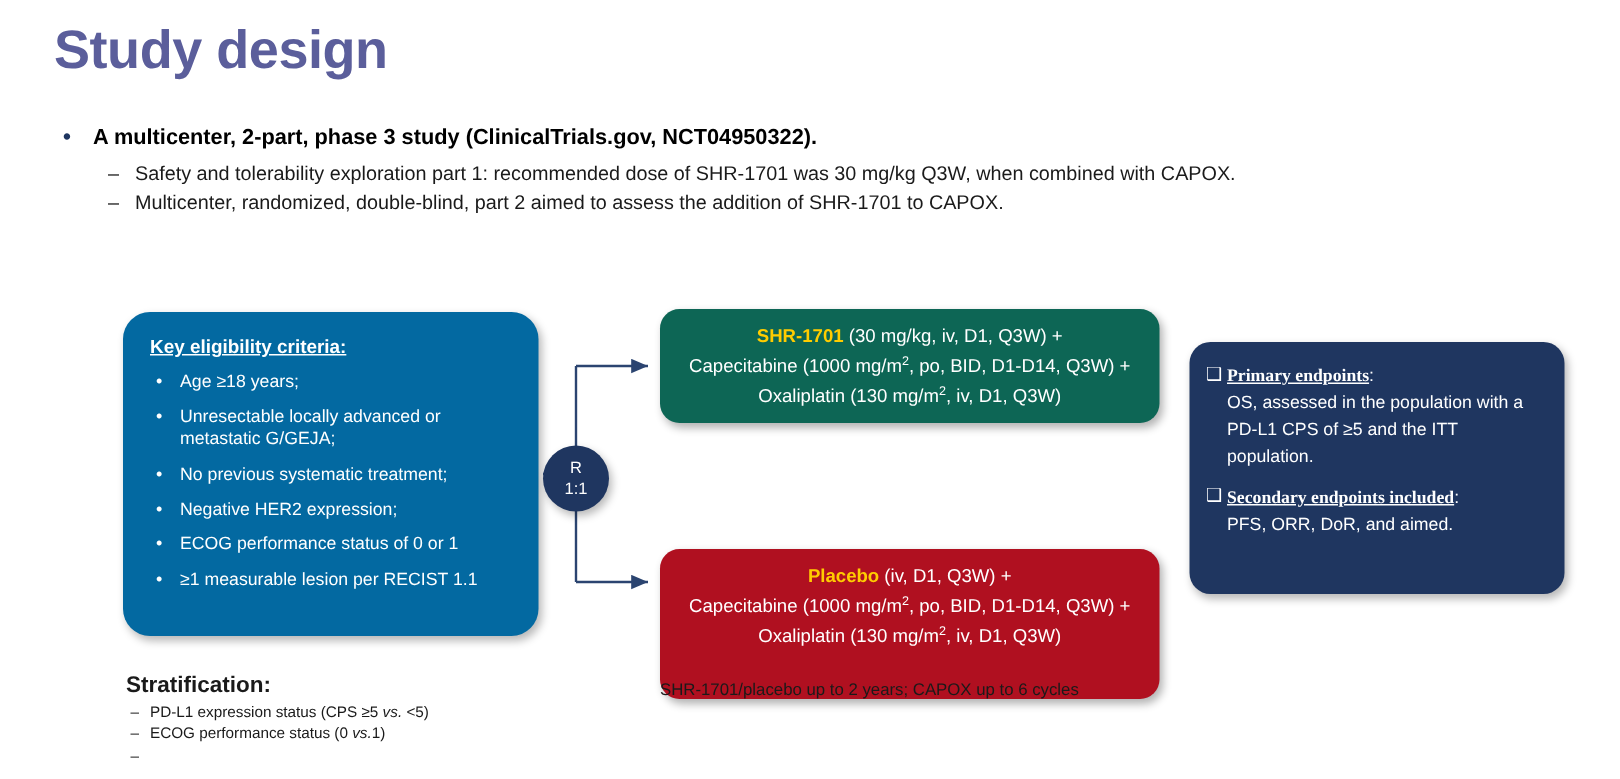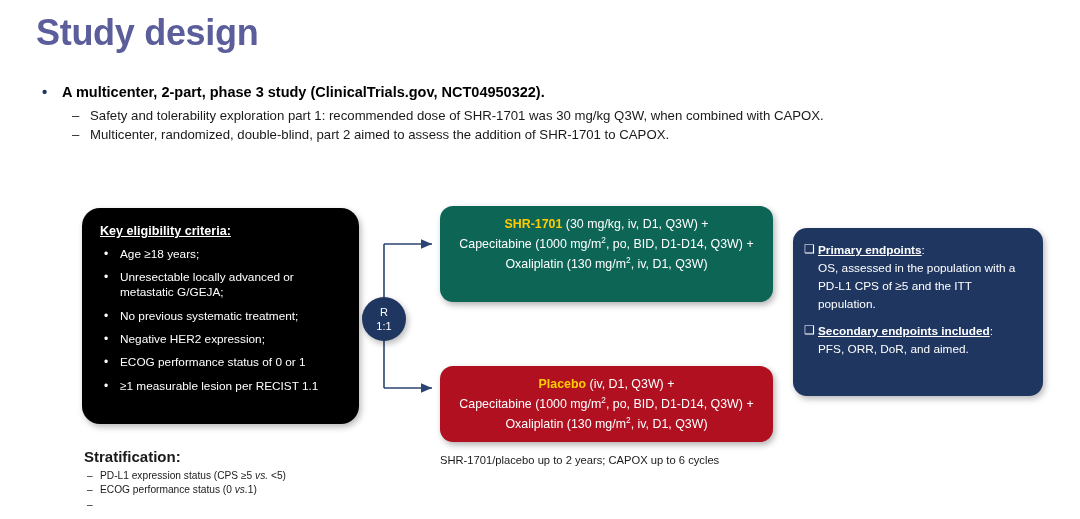--- a/index.html
+++ b/index.html
@@ -63,21 +63,21 @@
   .rbox {
     position: absolute;
     border-radius: 14px;
     color: #ffffff;
   }
 
   
   .elig {
     left: 82px; top: 22px;
     width: 277px; height: 216px;
-    background: #000000;
+    background: #0369a1;
     border-radius: 18px;
     padding: 16px 14px 10px 18px;
     box-shadow: 2px 3px 6px rgba(0,0,0,0.28);
   }
   .elig-title {
     font-size: 12.6px;
     font-weight: bold;
     text-decoration: underline;
     margin-bottom: 9px;
   }
@@ -97,22 +97,22 @@
 
   
   .arm {
     left: 440px;
     width: 333px;
     text-align: center;
     padding: 9px 8px;
     box-shadow: 2px 3px 6px rgba(0,0,0,0.30);
     border-radius: 13px;
   }
-  .arm-a { top: 20px; height: 96px; background: #0d6655; }
-  .arm-b { top: 180px; height: 76px; background: #b01020; }
+  .arm-a { top: 20px; height: 76px; background: #0d6655; }
+  .arm-b { top: 180px; height: 100px; background: #b01020; }
   .arm-line { font-size: 12.4px; line-height: 1.52; white-space: nowrap; }
   .drug { color: #ffcc00; font-weight: bold; }
   sup { font-size: 8.4px; vertical-align: super; }
 
   
   .endpoints {
     left: 793px; top: 42px;
     width: 250px; height: 168px;
     background: #1f3660;
     border-radius: 14px;
@@ -120,21 +120,21 @@
     box-shadow: 2px 3px 6px rgba(0,0,0,0.28);
   }
   .ep-item { display: flex; align-items: flex-start; margin-bottom: 9px; }
   .ep-box {
     width: 15px; flex: 0 0 15px;
     font-size: 12px; line-height: 1.25;
     text-align: left;
     padding-left: 1px;
   }
   .ep-text { font-size: 11.8px; line-height: 1.52; }
-  .ep-head { font-weight: bold; text-decoration: underline; }
+  .ep-head { font-weight: bold; text-decoration: underline; font-family: Liberation Serif, serif; }
 
   
   .rnode {
     position: absolute;
     left: 362px; top: 111px;
     width: 44px; height: 44px;
     border-radius: 50%;
     background: #1f3660;
     color: #fff;
     display: flex;

